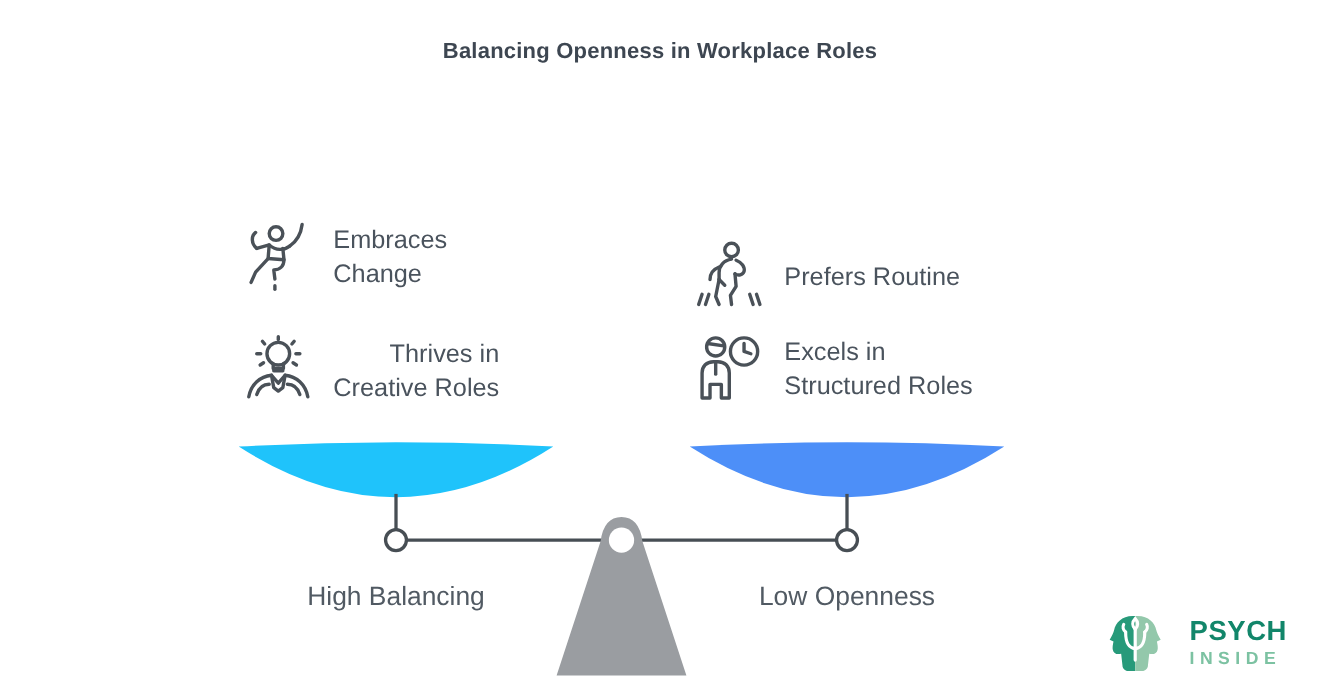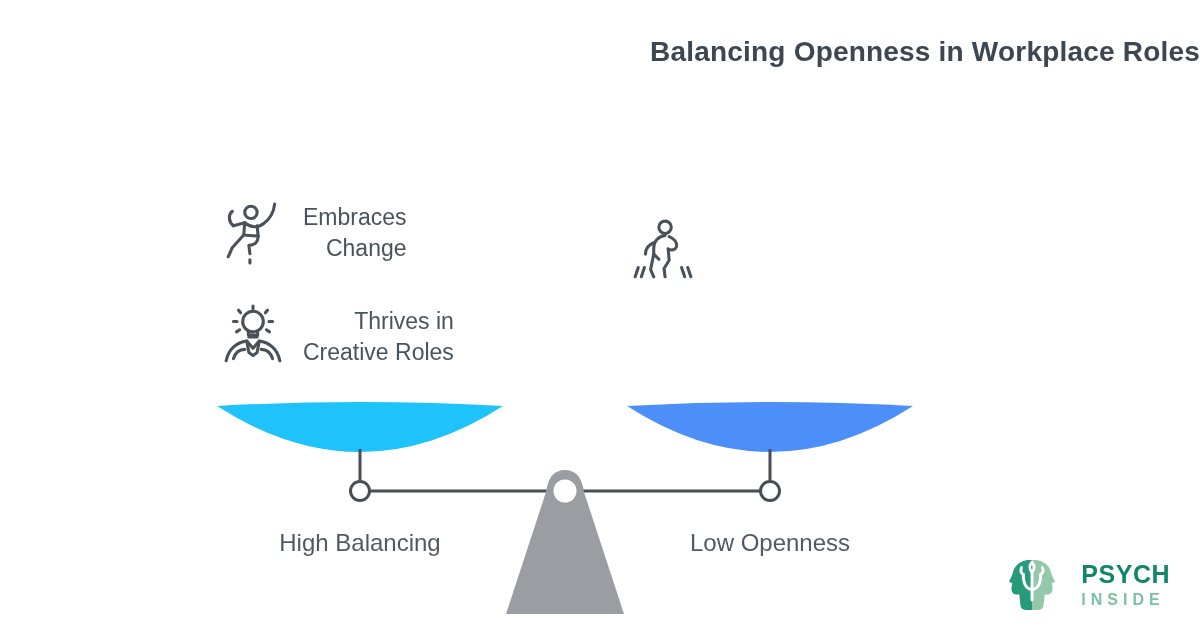--- a/index.html
+++ b/index.html
@@ -7,42 +7,42 @@
   body {
     font-family: "Liberation Sans", "DejaVu Sans", sans-serif;
     background: #ffffff;
     overflow: hidden;
   }
   .canvas { position: relative; width: 1200px; height: 630px; background: #ffffff; }
 
   .title {
     position: absolute;
     top: 36px; left: 0; width: 100%;
-    text-align: right;
-    font-size: 28px;
+    text-align: center;
+    font-size: 20px;
     font-weight: 700;
     color: #3d4651;
     letter-spacing: 0.2px;
   }
 
   .feature {
     position: absolute;
     display: flex;
     align-items: center;
     gap: 17px;
   }
   .feature .icon-box { width: 66px; height: 70px; flex: 0 0 auto; }
   .feature .icon-box svg { width: 100%; height: 100%; }
   .feature .label {
     font-size: 23px;
     color: #4a535d;
     line-height: 1.34;
     white-space: pre-line;
   }
-  #feature-l1 { left: 220px; top: 198px; text-align: right; }
+  #feature-l1 { left: 220px; top: 198px; }
   #feature-l2 { left: 220px; top: 302px; text-align: right; }
   #feature-r1 { left: 630px; top: 216px; }
   #feature-r2 { left: 630px; top: 300px; }
 
   .scale-svg { position: absolute; left: 0; top: 0; width: 1200px; height: 630px; }
 
   .pan-label {
     position: absolute;
     top: 529px;
     width: 300px;
@@ -131,22 +131,37 @@
         <path d="M38 18 C43 20 46 24 45 28 C44 31 40 32 37 30"></path>
         <path d="M23 35 L20 50 L23 57"></path>
         <path d="M37 30 L38 41 L33 49 L34 57"></path>
         <path d="M28 40 L23 35"></path>
         <path d="M8 48 L5 57"></path>
         <path d="M14 48 L11 57"></path>
         <path d="M50 48 L53 57"></path>
         <path d="M56 48 L59 57"></path>
       </svg>
     </span>
+    <span class="label">Prefers Routine</span>
   </div>
 
+  <div class="feature" id="feature-r2">
+    <span class="icon-box">
+      <svg viewBox="0 0 64 64" fill="none" stroke="#4a5158" stroke-width="3" stroke-linecap="round" stroke-linejoin="round">
+        <circle cx="20" cy="13" r="8"></circle>
+        <path d="M13 10 L27 12"></path>
+        <path d="M8 58 L8 36 C8 30 12 26 18 26 L22 26 C28 26 32 30 32 36 L32 58 L25 58 L25 46 L15 46 L15 58 Z"></path>
+        <path d="M20 27 L20 37"></path>
+        <circle cx="45" cy="17" r="12"></circle>
+        <path d="M45 10 L45 17 L51 19"></path>
+      </svg>
+    </span>
+    <span class="label">Excels in
+Structured Roles</span>
+  </div>
 
   <svg class="scale-svg" viewBox="0 0 1200 630">
     <path d="M217 406 Q360 398 503 406 Q360 498 217 406 Z" fill="#1fc3fb"></path>
     <path d="M627 406 Q770 398 913 406 Q770 498 627 406 Z" fill="#4d8ff8"></path>
     <line x1="360" y1="449" x2="360" y2="481" stroke-width="3" stroke="#474e54"></line>
     <line x1="770" y1="449" x2="770" y2="481" stroke-width="3" stroke="#474e54"></line>
     <line x1="368" y1="491" x2="762" y2="491" stroke-width="3" stroke="#474e54"></line>
     <path d="M506 614 L546 492 Q549 470 565 470 Q581 470 584 492 L624 614 Z" fill="#9a9da1"></path>
     <circle cx="565" cy="491" r="11.5" fill="#ffffff"></circle>
     <circle cx="360" cy="491" r="9.5" fill="#ffffff" stroke-width="3" stroke="#474e54"></circle>

